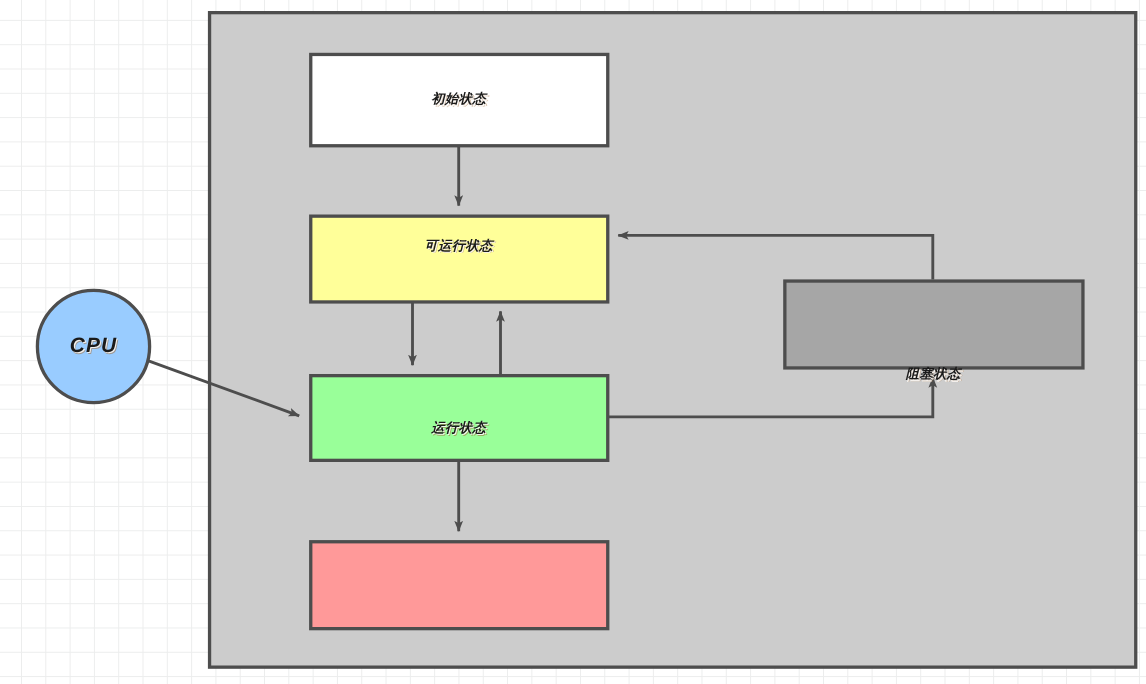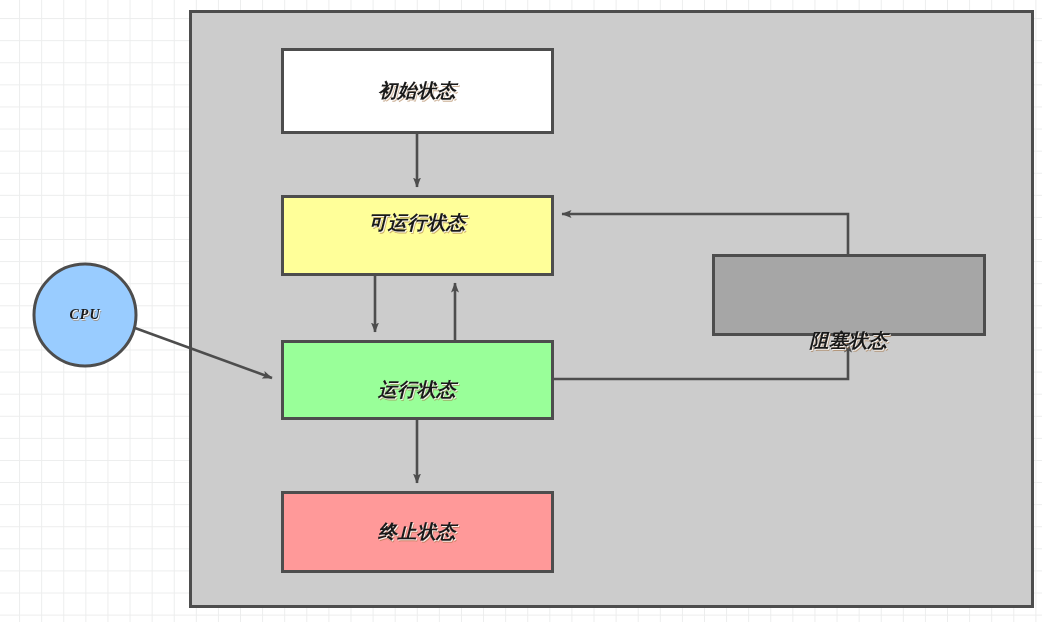--- a/index.html
+++ b/index.html
@@ -37,25 +37,25 @@
     font-weight: bold;
     font-style: italic;
     color: #1a1a1a;
     text-shadow: 1px 1px 0 rgba(255,255,255,0.85), 1.6px 1.6px 0 rgba(160,110,60,0.55);
     pointer-events: none;
     white-space: nowrap;
     letter-spacing: 0.5px;
   }
   .cn-label {
     font-family: Liberation Mono, monospace;
-    font-size: 19px;
+    font-size: 12px;
   }
   .latin-label {
-    font-family: Liberation Serif, serif;
-    font-size: 14px;
+    font-family: Liberation Sans, sans-serif;
+    font-size: 19px;
     letter-spacing: 1px;
   }
   .watermark {
     position: absolute;
     pointer-events: none;
     opacity: 0.20;
     color: #f2f2f2;
     font-family: "DejaVu Sans", sans-serif;
   }
   .wm-text {
@@ -125,19 +125,18 @@
 
     <circle cx="85" cy="315" r="51" fill="#99ccff" stroke="#4d4d4d" stroke-width="3"></circle>
   </svg>
 
   <div class="node-label cn-label" style="left:281px; top:48px; width:272px; height:85px;">初始状态</div>
 
   <div class="node-label cn-label" style="left:281px; top:195px; width:272px; height:56px;">可运行状态</div>
 
   <div class="node-label cn-label" style="left:281px; top:340px; width:272px; height:79px;margin-top:10px;">运行状态</div>
 
-  <div class="node-label cn-label" style="left:281px; top:491px; width:272px; height:81px;">终止状态</div>
 
   <div class="node-label cn-label" style="left:712px; top:254px; width:273px; height:81px;margin-top:46px;">阻塞状态</div>
 
   <div class="node-label latin-label" style="left:33px; top:263px; width:104px; height:104px;">CPU</div>
 
 </div>
 
 </body></html>

